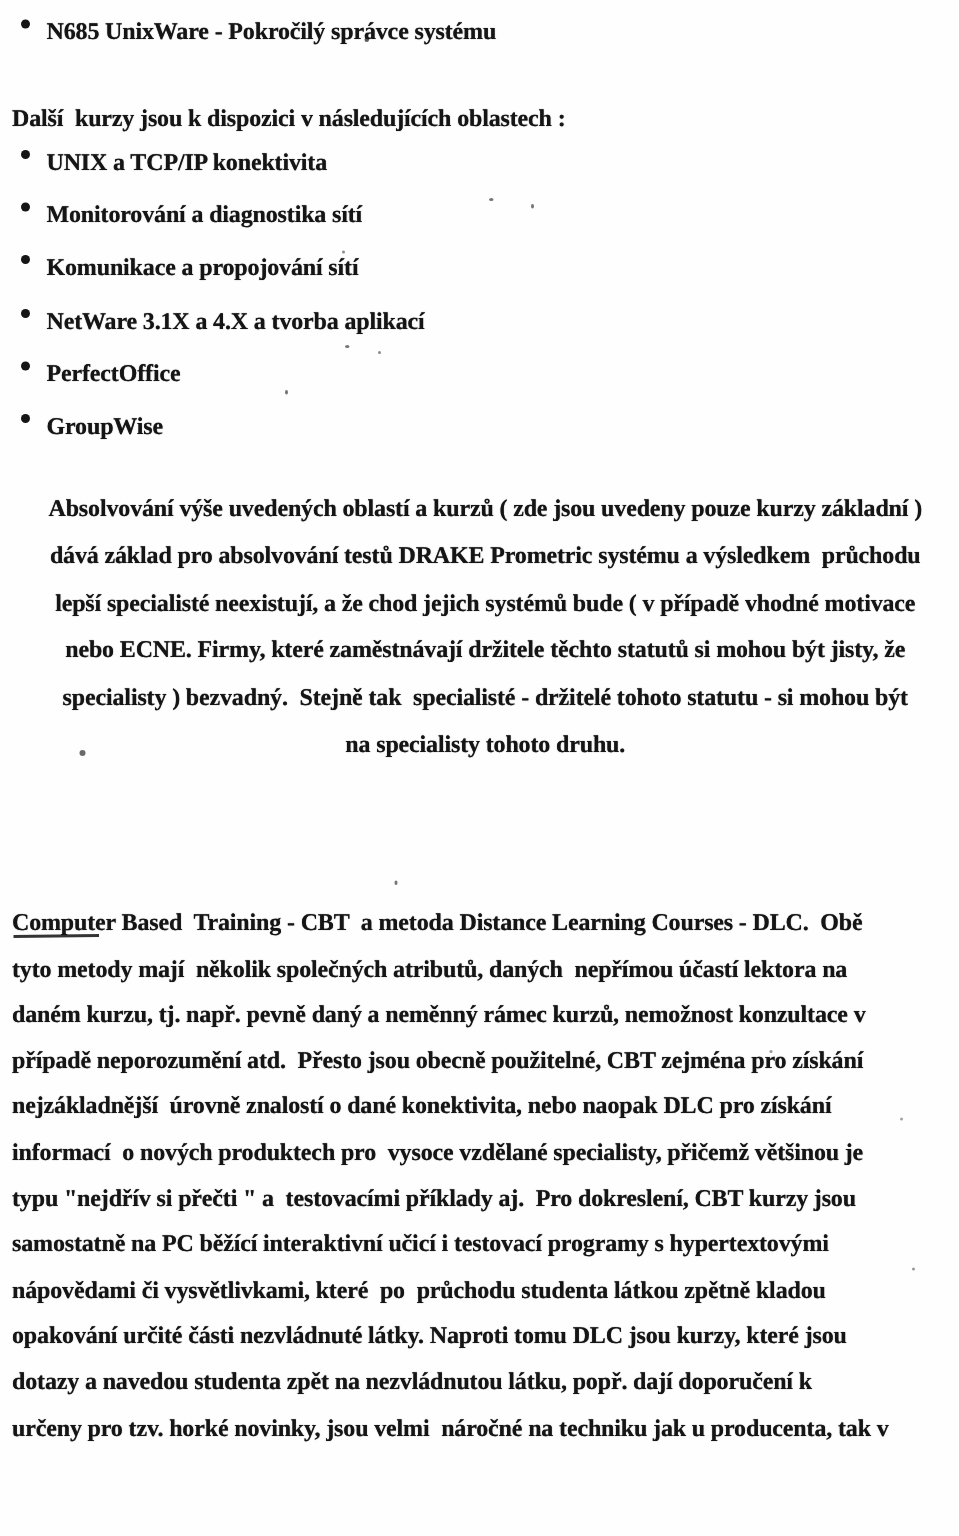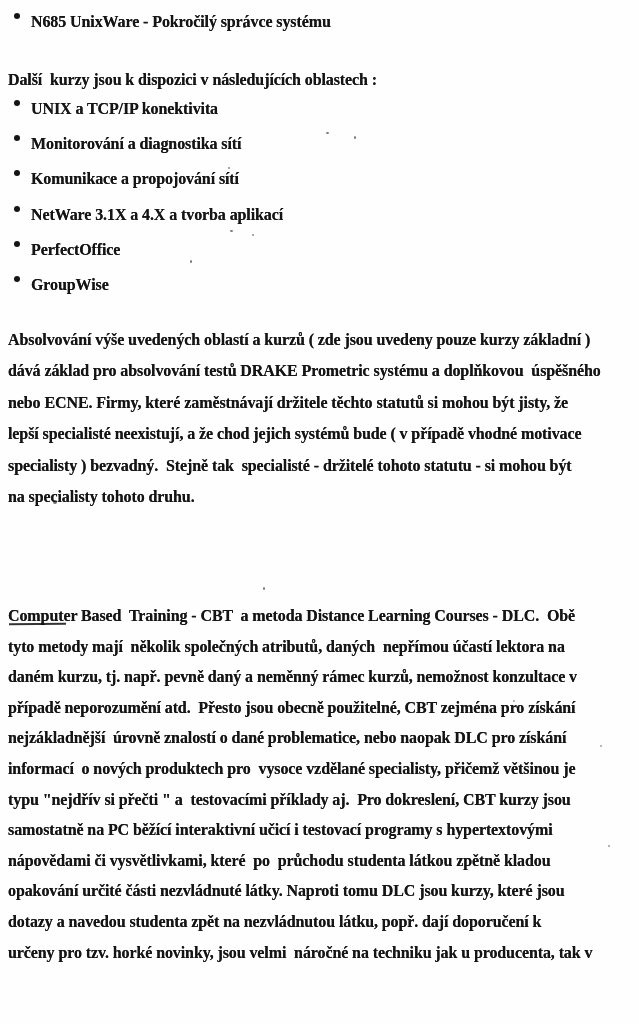--- a/index.html
+++ b/index.html
@@ -56,21 +56,21 @@
     height: 6px;
     border-radius: 50%;
     background: #151515;
     margin-right: 11px;
     flex: 0 0 auto;
   }
 
   
   .para { left: 8px; right: 0; }
   .para-1 { top: 324px; }
-  .para-1 .line { line-height: 31.4px; }
+  .para-1 .line { line-height: 31.4px; text-align: center; }
   .para-2 { top: 601px; }
   .para-2 .line { line-height: 30.6px; }
 
   
   .speck {
     position: absolute;
     background: #1a1a1a;
     border-radius: 50%;
   }
   .underline-mark {
@@ -118,33 +118,33 @@
       <span class="txt">PerfectOffice</span>
     </div>
     <div class="bullet-item">
       <span class="bullet-dot"></span>
       <span class="txt">GroupWise</span>
     </div>
   </div>
 
   <div class="abs para para-1">
     <div class="txt line">Absolvování výše uvedených oblastí a kurzů ( zde jsou uvedeny pouze kurzy základní )</div>
-    <div class="txt line">dává základ pro absolvování testů DRAKE Prometric systému a doplňkovou  úspěšného</div>
+    <div class="txt line">dává základ pro absolvování testů DRAKE Prometric systému a výsledkem  průchodu</div>
+    <div class="txt line">lepší specialisté neexistují, a že chod jejich systémů bude ( v případě vhodné motivace</div>
     <div class="txt line">nebo ECNE. Firmy, které zaměstnávají držitele těchto statutů si mohou být jisty, že</div>
-    <div class="txt line">lepší specialisté neexistují, a že chod jejich systémů bude ( v případě vhodné motivace</div>
     <div class="txt line">specialisty ) bezvadný.  Stejně tak  specialisté - držitelé tohoto statutu - si mohou být</div>
     <div class="txt line">na specialisty tohoto druhu.</div>
   </div>
 
   <div class="abs para para-2">
     <div class="txt line">Computer Based  Training - CBT  a metoda Distance Learning Courses - DLC.  Obě</div>
     <div class="txt line">tyto metody mají  několik společných atributů, daných  nepřímou účastí lektora na</div>
     <div class="txt line">daném kurzu, tj. např. pevně daný a neměnný rámec kurzů, nemožnost konzultace v</div>
     <div class="txt line">případě neporozumění atd.  Přesto jsou obecně použitelné, CBT zejména pro získání</div>
-    <div class="txt line">nejzákladnější  úrovně znalostí o dané problematice, nebo naopak DLC pro získání</div>
+    <div class="txt line">nejzákladnější  úrovně znalostí o dané konektivita, nebo naopak DLC pro získání</div>
     <div class="txt line">informací  o nových produktech pro  vysoce vzdělané specialisty, přičemž většinou je</div>
     <div class="txt line">typu "nejdřív si přečti " a  testovacími příklady aj.  Pro dokreslení, CBT kurzy jsou</div>
     <div class="txt line">samostatně na PC běžící interaktivní učicí i testovací programy s hypertextovými</div>
     <div class="txt line">nápovědami či vysvětlivkami, které  po  průchodu studenta látkou zpětně kladou</div>
     <div class="txt line">opakování určité části nezvládnuté látky. Naproti tomu DLC jsou kurzy, které jsou</div>
     <div class="txt line">dotazy a navedou studenta zpět na nezvládnutou látku, popř. dají doporučení k</div>
     <div class="txt line">určeny pro tzv. horké novinky, jsou velmi  náročné na techniku jak u producenta, tak v</div>
   </div>
 
   <div class="underline-mark"></div>

